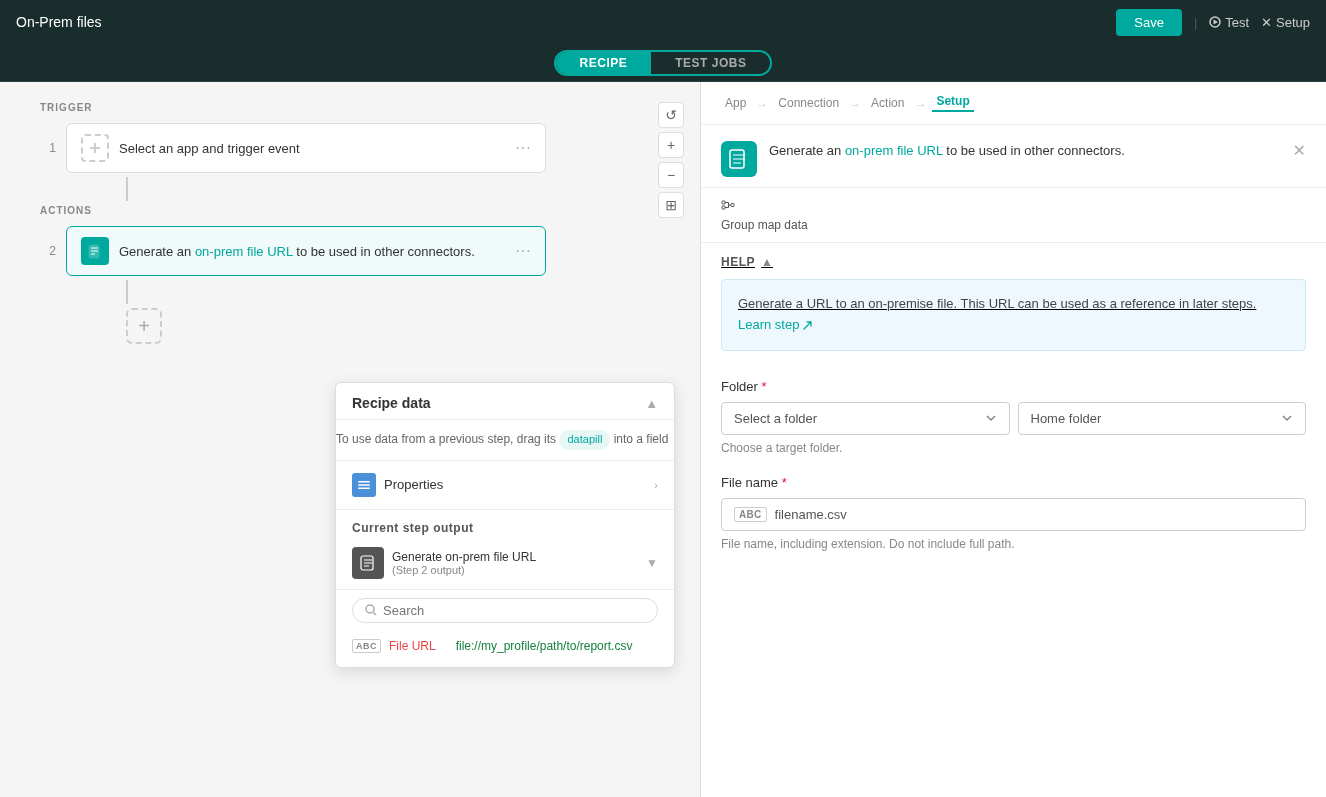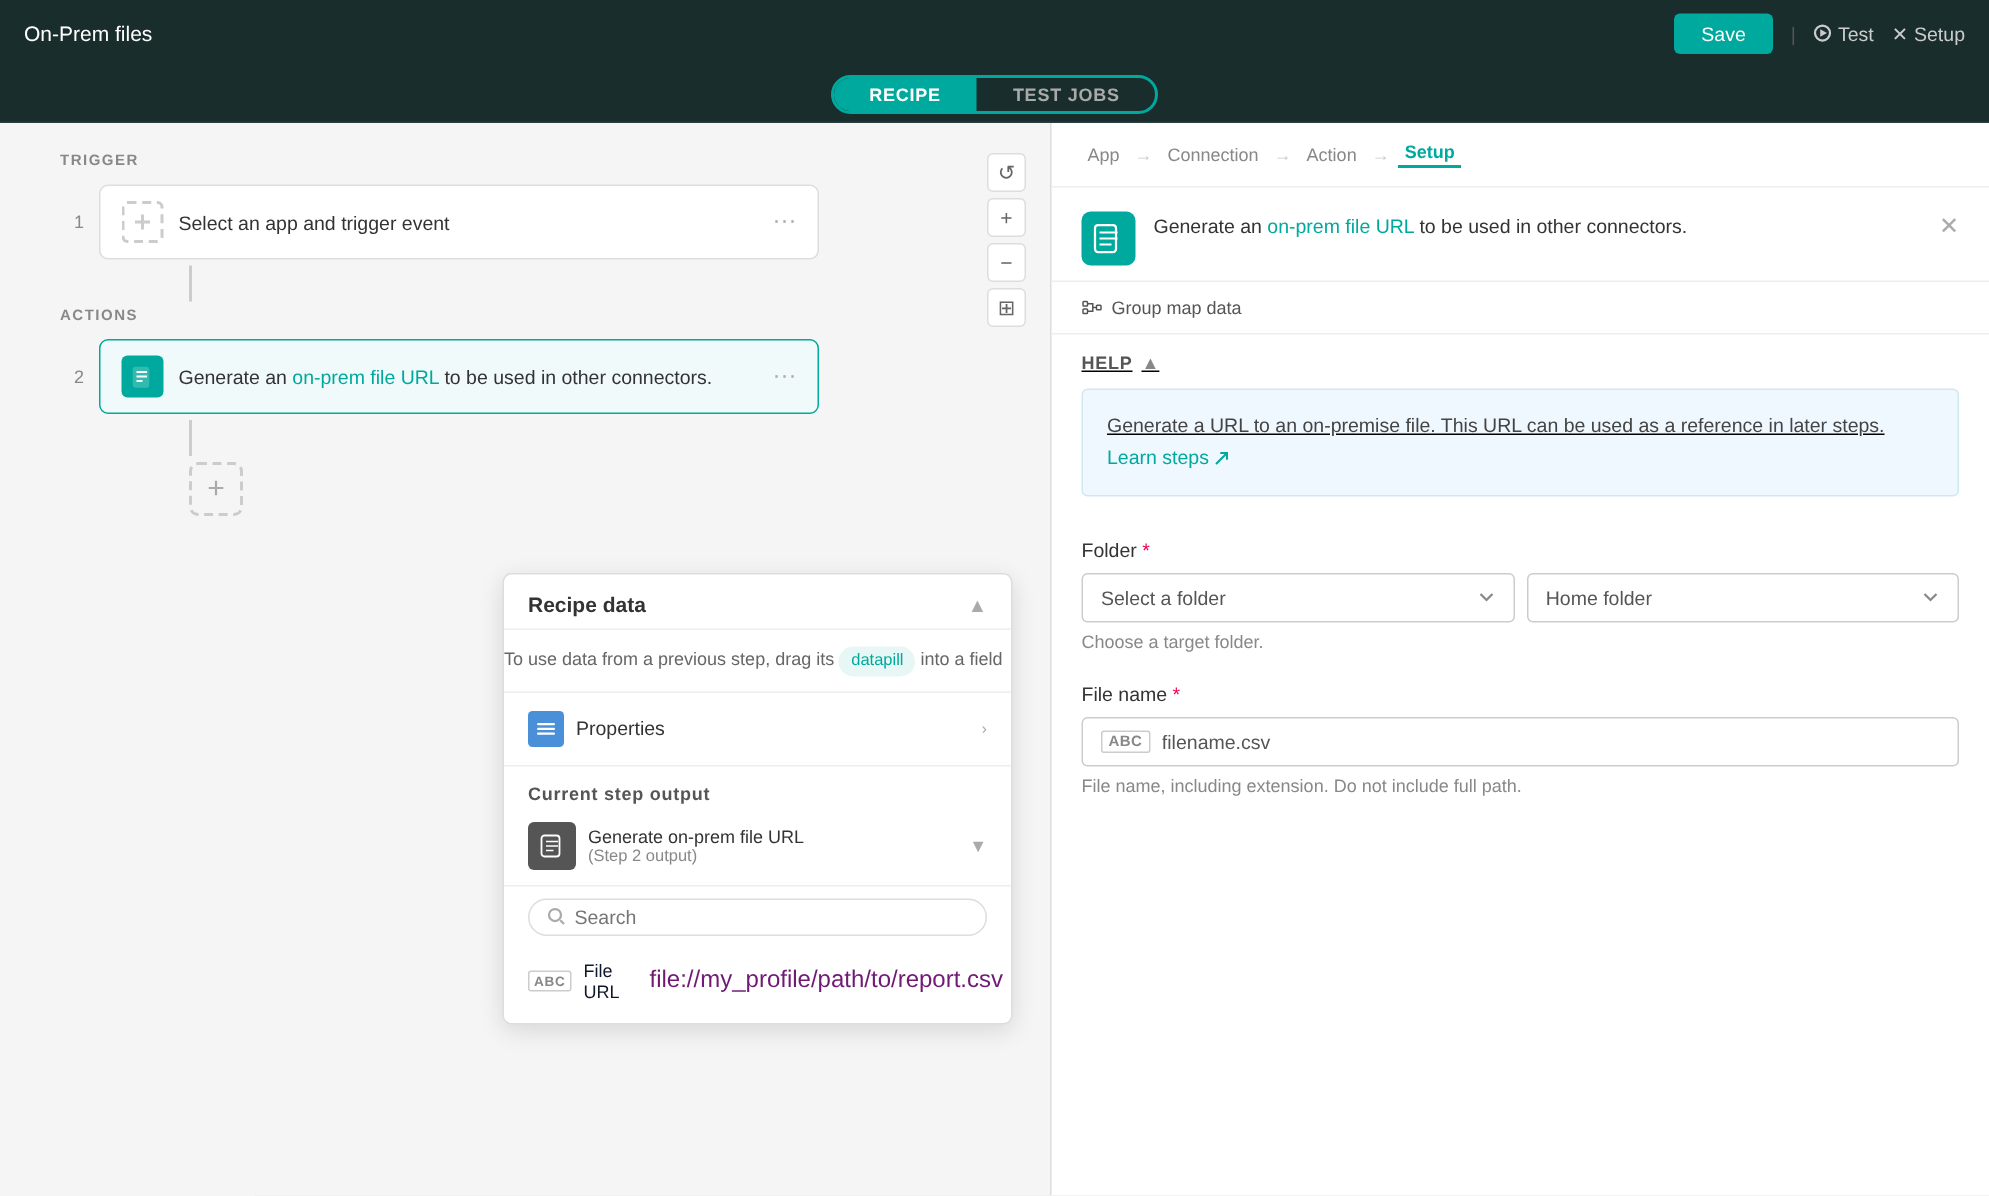--- a/index.html
+++ b/index.html
@@ -70,43 +70,43 @@
     .step-output-left { display: flex; align-items: center; gap: 8px; }
     .step-output-icon { width: 32px; height: 32px; background: #555; border-radius: 4px; display: flex; align-items: center; justify-content: center; flex-shrink: 0; }
     .step-output-info { display: flex; flex-direction: column; }
     .step-output-name { font-size: 12px; font-weight: 500; color: #333; }
     .step-output-sub { font-size: 11px; color: #888; }
     .search-row { padding: 8px 16px; border-top: 1px solid #eee; }
     .search-input-wrap { display: flex; align-items: center; border: 1px solid #ddd; border-radius: 20px; padding: 4px 12px; gap: 6px; }
     .search-input { border: none; outline: none; font-size: 13px; flex: 1; color: #333; }
     .file-url-row { padding: 8px 16px 14px; display: flex; align-items: center; gap: 8px; }
     .abc-badge { font-size: 9px; font-weight: 700; color: #888; border: 1px solid #ccc; border-radius: 2px; padding: 1px 3px; letter-spacing: 0.5px; }
-    .file-url-label { font-size: 12px; color: #0f172a; font-weight: 500; }
-    .file-url-path { font-size: 16px; color: #701a75; padding-left: 12px; }
+    .file-url-label { font-size: 12px; color: #ef4444; font-weight: 500; }
+    .file-url-path { font-size: 12px; color: #15803d; padding-left: 12px; }
 
     
     .right-panel { flex: 1; background: white; border-left: 1px solid #ddd; display: flex; flex-direction: column; overflow: hidden; }
 
     
     .steps-nav { display: flex; align-items: center; padding: 12px 20px; border-bottom: 1px solid #eee; gap: 0; }
     .nav-item { font-size: 12px; color: #888; cursor: pointer; padding: 0 4px; }
     .nav-item.active { color: #00a99d; font-weight: 600; border-bottom: 2px solid #00a99d; padding-bottom: 2px; }
     .nav-arrow { color: #ccc; margin: 0 6px; font-size: 12px; }
 
     
     .right-header { display: flex; align-items: flex-start; justify-content: space-between; padding: 16px 20px 10px; border-bottom: 1px solid #eee; }
     .right-header-left { display: flex; align-items: flex-start; gap: 12px; }
     .app-icon-box { width: 36px; height: 36px; background: #00a99d; border-radius: 6px; display: flex; align-items: center; justify-content: center; flex-shrink: 0; }
     .right-header-text { font-size: 13px; color: #333; line-height: 1.5; }
     .right-header-link { color: #00a99d; text-decoration: none; }
     .close-btn { color: #aaa; cursor: pointer; font-size: 16px; background: none; border: none; }
 
     
     .group-map-row { padding: 10px 20px; border-bottom: 1px solid #eee; }
-    .group-map-btn { display: flex; gap: 6px; background: none; border: none; cursor: pointer; color: #555; font-size: 12px; }
+    .group-map-btn { display: flex; gap: 6px; background: none; border: none; cursor: pointer; color: #555; font-size: 12px; flex-direction: column; }
 
     
     .help-section { padding: 12px 20px; text-decoration: underline; }
     .help-header { display: flex; align-items: center; gap: 6px; margin-bottom: 10px; cursor: pointer; }
     .help-label { font-size: 12px; font-weight: 700; color: #555; letter-spacing: 0.5px; }
     .help-chevron { color: #888; font-size: 12px; }
     .help-box { background: #f0f8ff; border: 1px solid #d0e8f0; border-radius: 4px; padding: 14px 16px; font-size: 13px; color: #444; line-height: 1.6; }
     .help-link { color: #00a99d; text-decoration: none; display: inline-flex; align-items: center; gap: 3px; }
 
     
@@ -302,21 +302,21 @@
 
     <div class="help-section">
       <div class="help-header">
         <span class="help-label">HELP</span>
         <span class="help-chevron">▲</span>
       </div>
       <div class="help-box">
         <span>Generate a URL to an on-premise file. This URL can be used as a reference in later steps.</span>
         <br>
         <a href="#" class="help-link">
-          <span>Learn steps</span>
+          <span>Learn step</span>
           <svg width="11" height="11" viewBox="0 0 11 11" fill="none">
               <path d="M2 9L9 2M5 2h4v4" stroke="#00a99d" stroke-width="1.3" stroke-linecap="round"></path>
             </svg>
         </a>
       </div>
     </div>
 
     <div class="form-section">
 
       <div class="field-label">

